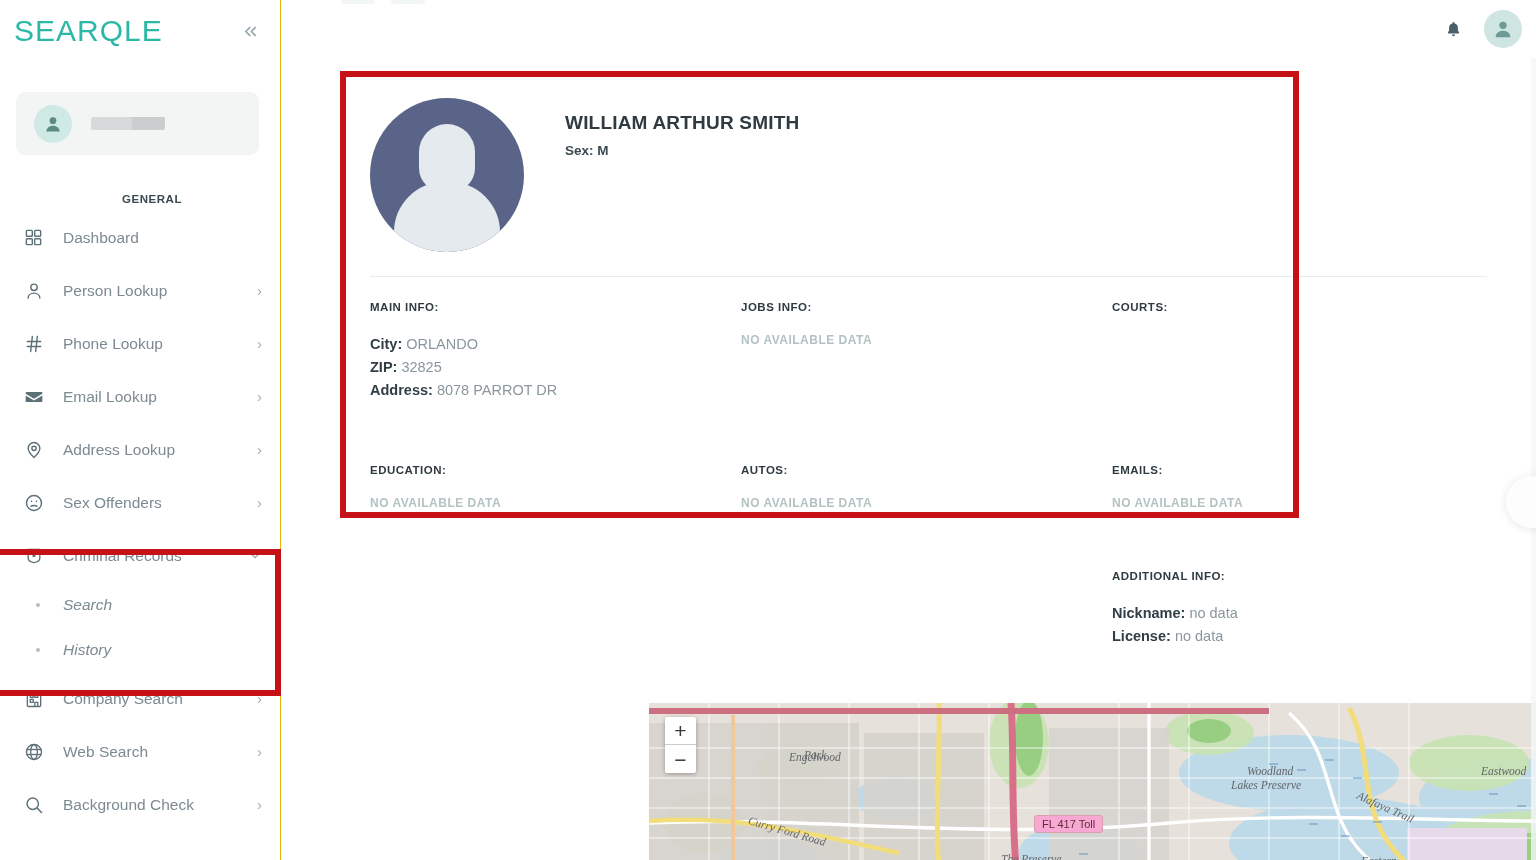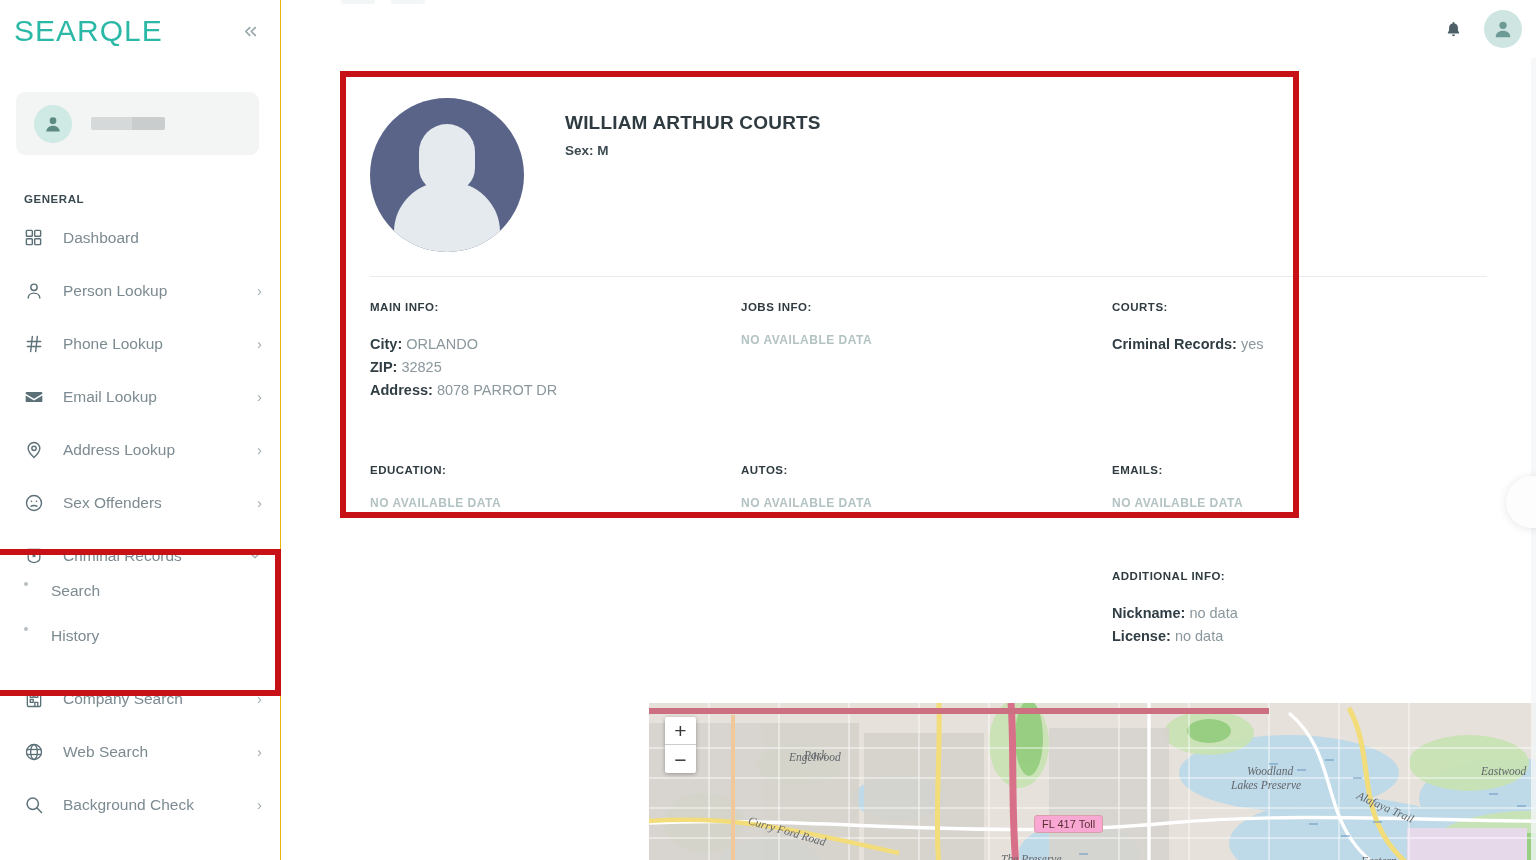--- a/index.html
+++ b/index.html
@@ -38,40 +38,40 @@
   .user-avatar {
     width: 38px; height:38px; border-radius:50%; background:#cfe9e4;
     display:flex;align-items:center;justify-content:center; flex:none;
   }
   .user-name-redacted {
     margin-left: 19px; width: 74px; height: 13px; border-radius:2px;
     background: linear-gradient(90deg,#d5d9da 0%, #d5d9da 56%, #c9cdce 56%, #c9cdce 100%);
   }
   .section-label {
     margin: 38px 0 6px 24px; font-size: 11.5px; font-weight: 700;
-    letter-spacing: .55px; color: #3a4a52;
+    letter-spacing: .55px; color: #3a4a52; text-align: center;
   }
   .nav-item {
     height: 53px; display:flex; align-items:center; padding-left: 24px;
     padding-right: 18px; cursor:pointer; position:relative;
   }
   .nav-icon {
     width: 26px; flex:none; display:flex; align-items:center; justify-content:flex-start;
     color:#5c7078;
   }
   .nav-label {
     margin-left: 13px; font-size: 15.5px; color:#7c8a91; font-weight:400;
     white-space: nowrap;
   }
   .nav-chevron {
     margin-left:auto; color:#a3adb2; font-size: 15px; line-height:1;
     display:flex; align-items:center;
   }
   .sub-item {
-    height: 45px; display:flex; align-items:flex-start; padding-left: 12px; cursor:pointer;
+    height: 45px; display:flex; align-items:center; padding-left: 24px; cursor:pointer;font-style:italic;
   }
   .sub-dot {
     width: 26px; flex:none; display:flex; align-items:center; justify-content:flex-start;
   }
   .sub-dot i {
     display:block; width:4px;height:4px;border-radius:50%;background:#b6bfc3;
     margin-left: 12px;
   }
   .sub-label { margin-left: 13px; font-size: 15.5px; color:#7c8a91; }
 
@@ -367,21 +367,21 @@
   <main id="main">
 
     <section class="profile-card">
 
       <div class="card-head">
         <div class="avatar-lg">
           <div class="head"></div>
             <div class="body"></div>
         </div>
         <div class="head-text">
-          <div class="person-name">WILLIAM ARTHUR COURTS</div>
+          <div class="person-name">WILLIAM ARTHUR SMITH</div>
           <div class="person-sex">
             <span>Sex:</span>
             <span>M</span>
           </div>
         </div>
       </div>
 
       <div class="card-divider"></div>
 
       <div class="info-grid">
@@ -406,24 +406,20 @@
         <div class="info-block">
           <div class="info-title">JOBS INFO:</div>
           <div class="info-body">
             <div class="no-data">NO AVAILABLE DATA</div>
           </div>
         </div>
 
         <div class="info-block">
           <div class="info-title">COURTS:</div>
           <div class="info-body">
-            <div class="info-line">
-              <b>Criminal Records:</b>
-              <span>yes</span>
-            </div>
           </div>
         </div>
       </div>
 
       <div class="info-grid grid-row2">
         <div class="info-block">
           <div class="info-title">EDUCATION:</div>
           <div class="info-body">
             <div class="no-data">NO AVAILABLE DATA</div>
           </div>

